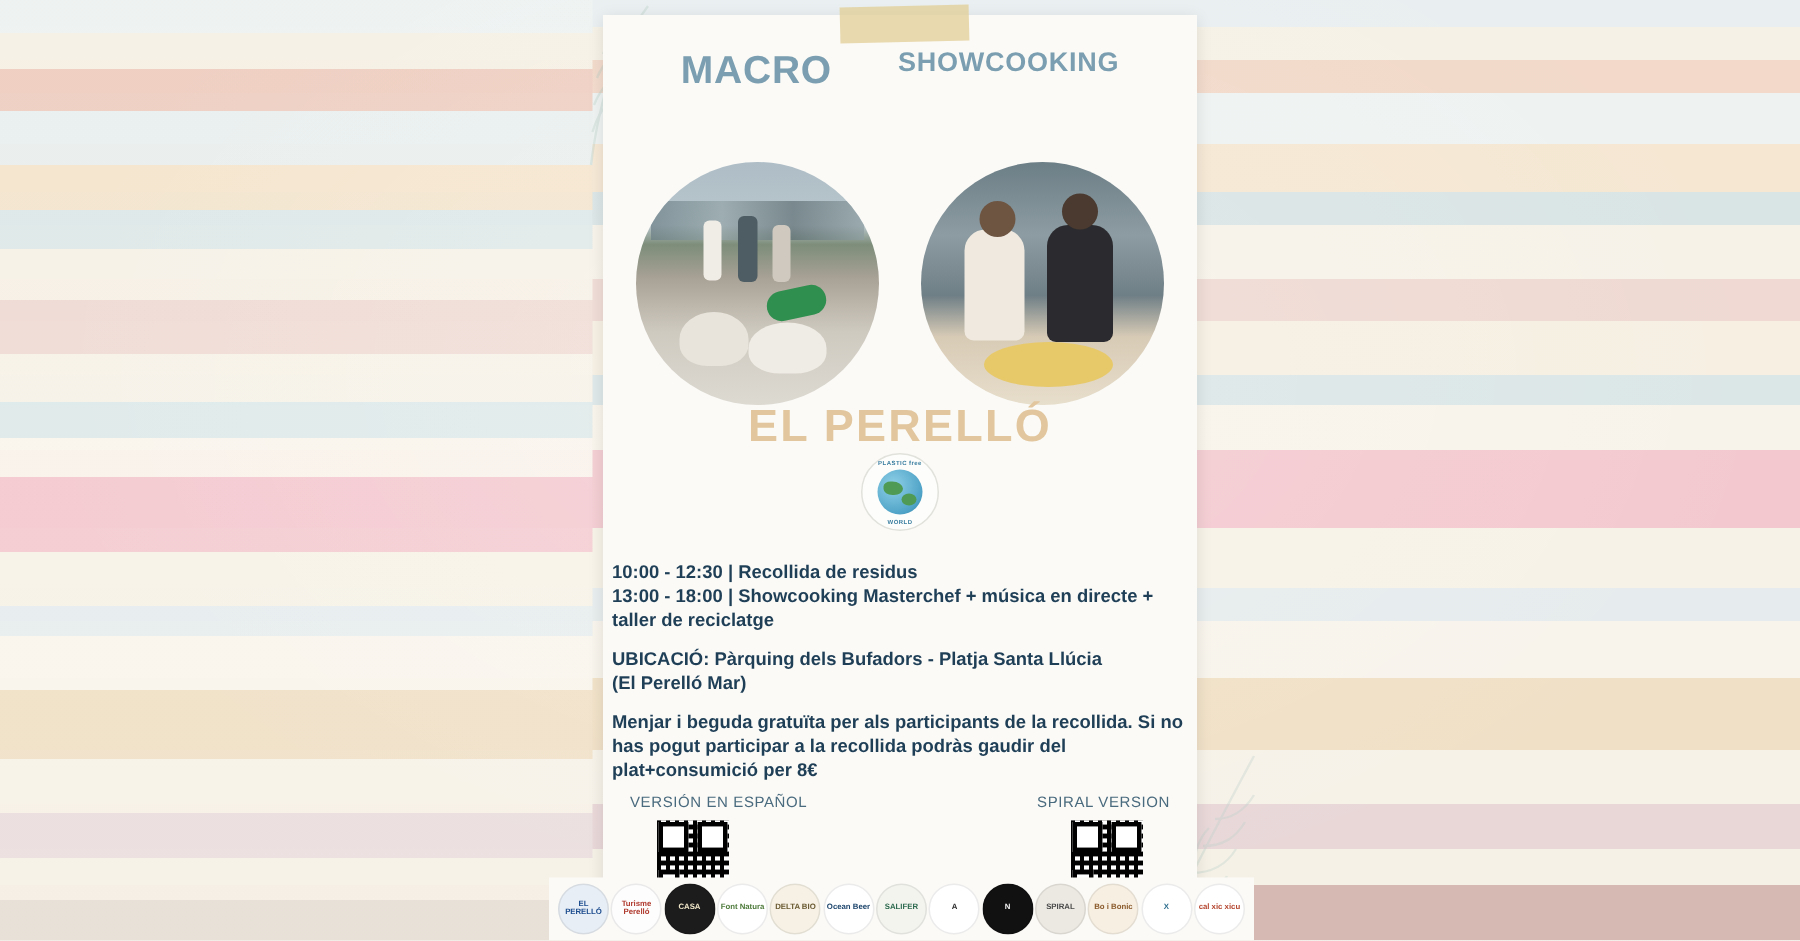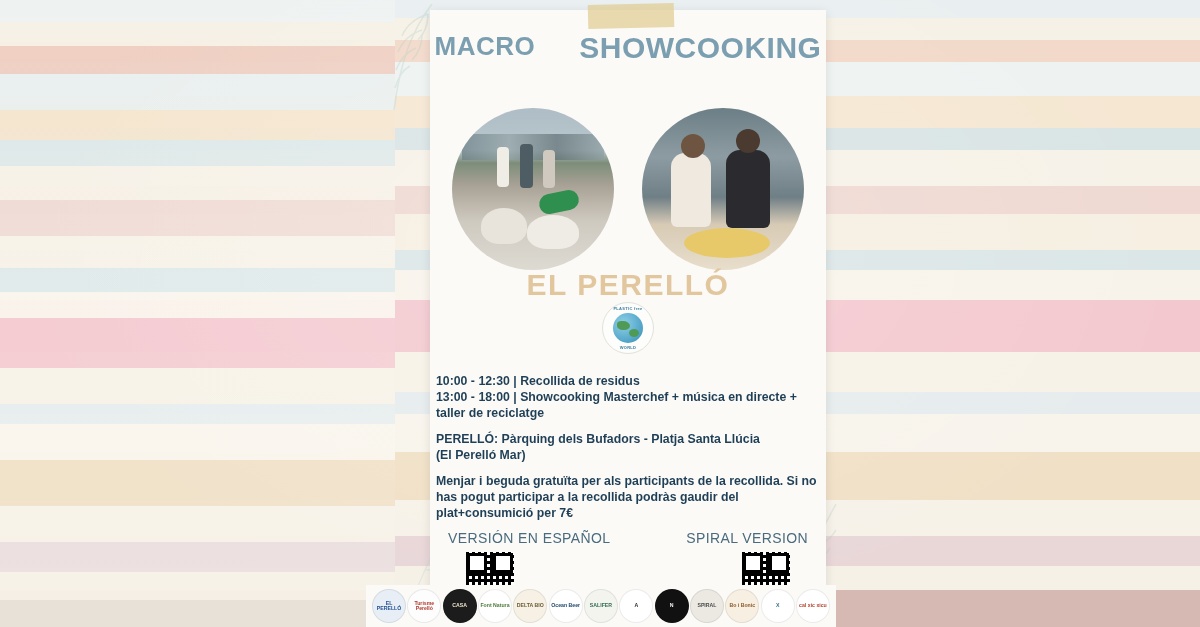--- a/index.html
+++ b/index.html
@@ -77,21 +77,20 @@
     opacity: .35;
   }
 
   
   #poster {
     position: absolute;
     left: 402px; top: 10px;
     width: 396px; height: 585px;
     background: #fbfaf7;
     box-shadow: 0 2px 10px rgba(0,0,0,.10);
-    margin-left: 28px;
   }
   .tape {
     position: absolute;
     left: 158px; top: -6px;
     width: 86px; height: 24px;
     background: rgba(226,205,150,.75);
     transform: rotate(-1.4deg);
   }
 
   
@@ -100,21 +99,21 @@
     display: flex; justify-content: center; gap: 44px;
   }
   .head-col { text-align: center; }
   .head-col .l1, .head-col .l2 {
     color: #7b9fb0;
     font-weight: bold;
     letter-spacing: .5px;
     line-height: 1.08;
   }
   .head-left .l1, .head-left .l2 { font-size: 26px; }
-  .head-right .l1, .head-right .l2 { font-size: 30px; }
+  .head-right .l1, .head-right .l2 { font-size: 18px; }
 
   
   .photos {
     position: absolute; left: 0; top: 98px; width: 100%;
     display: flex; justify-content: center; gap: 28px;
   }
   .photo {
     width: 162px; height: 162px; border-radius: 50%;
     overflow: hidden; position: relative;
   }
@@ -197,21 +196,21 @@
   }
   .body-text p { margin: 0 0 10px 0; }
 
   
   .qr-zone {
     position: absolute; left: 0; top: 520px; width: 100%;
   }
   .qr-labels {
     display: flex; justify-content: space-between;
     padding: 0 18px;
-    color: #4a6b7e; font-size: 14px; letter-spacing: .4px;
+    color: #4a6b7e; font-size: 10px; letter-spacing: .4px;
   }
   .qr-codes {
     display: flex; justify-content: space-between;
     padding: 6px 36px 0 36px;
   }
   .qr {
     width: 48px; height: 48px;
     background-color: #ffffff;
     background-image:
       repeating-linear-gradient(0deg, #1b1b1b 0 3px, transparent 3px 6px),
@@ -348,28 +347,28 @@
         <span>10:00 - 12:30</span>
         <span> | </span>
         <span>Recollida de residus</span>
         <br>
         <span>13:00 - 18:00</span>
         <span> | </span>
         <span>Showcooking Masterchef + música en directe + taller de reciclatge</span>
       </p>
 
       <p>
-        <span>PERELLÓ:</span>
+        <span>UBICACIÓ:</span>
         <span> </span>
         <span>Pàrquing dels Bufadors - Platja Santa Llúcia</span>
         <br>
         <span>(El Perelló Mar)</span>
       </p>
 
-      <p>Menjar i beguda gratuïta per als participants de la recollida. Si no has pogut participar a la recollida podràs gaudir del plat+consumició per 7€</p>
+      <p>Menjar i beguda gratuïta per als participants de la recollida. Si no has pogut participar a la recollida podràs gaudir del plat+consumició per 8€</p>
     </div>
 
     <div class="qr-zone">
       <div class="qr-labels">
         <div>VERSIÓN EN ESPAÑOL</div>
         <div>SPIRAL VERSION</div>
       </div>
       <div class="qr-codes">
         <div class="qr">
             <i></i>

